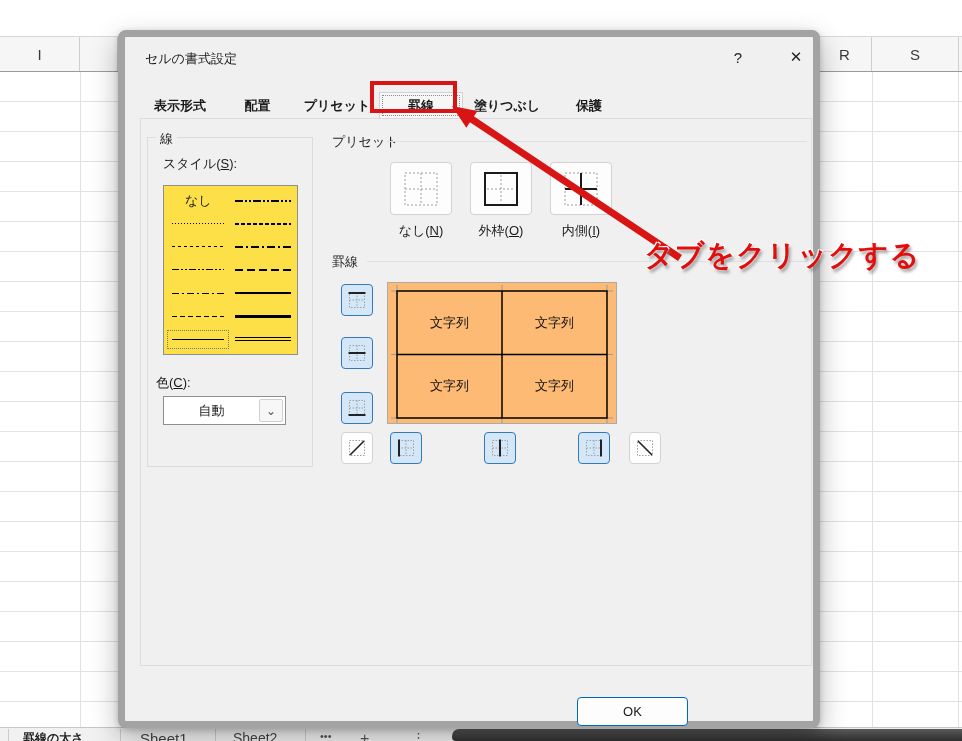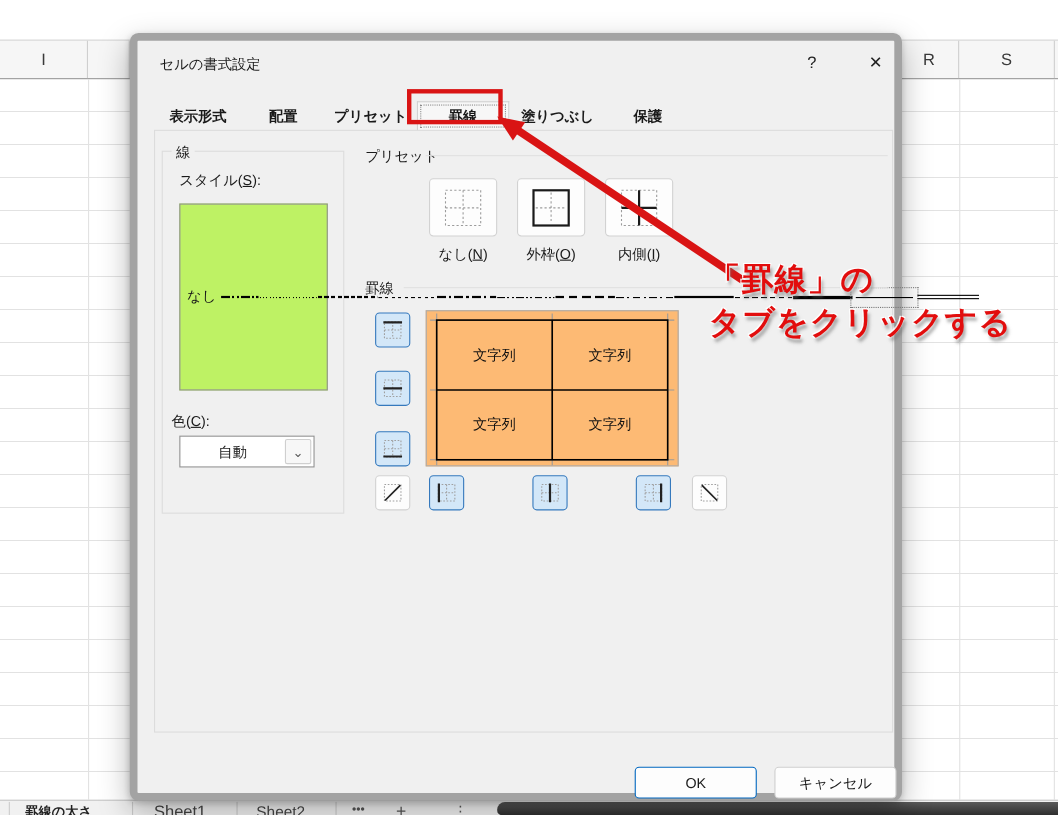--- a/index.html
+++ b/index.html
@@ -41,22 +41,22 @@
     outline:1px dotted #8a8a8a; outline-offset:-4px; }
   .tab-page { position:absolute; left:15px; top:81px; width:672px; height:548px;
     border:1px solid #dcdcdc; }
 
   .groupbox { position:absolute; border:1px solid #dcdcdc; }
   .group-label { position:absolute; top:-8px; left:8px; background:#f0f0f0; padding:0 4px; font-size:13px; color:#1a1a1a; }
   .hline { position:absolute; height:1px; background:#e0e0e0; }
   .sec-label { position:absolute; font-size:13px; color:#1a1a1a; }
 
   
-  .listbox { position:absolute; left:15px; top:47px; width:135px; height:170px; background:#bef264;
-    border:1px solid #8f8f8f; padding:3px 2px; display:flex; }
+  .listbox { position:absolute; left:15px; top:47px; width:135px; height:170px; background:#fde047;
+    border:1px solid #8f8f8f; padding:3px 2px; display:flex; flex-direction:column; }
   .ls-row { flex:1; display:flex; }
   .ls-cell { width:50%; display:flex; align-items:center; justify-content:center; }
   .ls-none { font-size:13px; color:#1a1a1a; }
   .pat { width:52px; }
   .p-dot1 {height:1px; background:repeating-linear-gradient(90deg,#000 0 1px,transparent 1px 3px);}
   .p-dashf {height:1px; background:repeating-linear-gradient(90deg,#000 0 3px,transparent 3px 6px);}
   .p-dd1 {height:1px; background:repeating-linear-gradient(90deg,#000 0 7px,transparent 7px 9px,#000 9px 11px,transparent 11px 13px,#000 13px 15px,transparent 15px 17px);}
   .p-dashdot1 {height:1px; background:repeating-linear-gradient(90deg,#000 0 7px,transparent 7px 10px,#000 10px 12px,transparent 12px 15px);}
   .p-dash1 {height:1px; background:repeating-linear-gradient(90deg,#000 0 5px,transparent 5px 8px);}
   .p-solid1 {height:1px; background:#000;}
@@ -341,26 +341,24 @@
     </div>
     <div class="edge-btn" style="left:504px;top:395px;">
       <svg width="20" height="20" viewBox="0 0 20 20">
         <rect x="2.5" y="2.5" width="15" height="15" fill="none" stroke="#a0a0a0" stroke-dasharray="1.5,1.5"></rect>
         <line x1="3" y1="3" x2="17" y2="17" stroke="#222" stroke-width="1.6"></line>
       </svg>
     </div>
 
 
     <div class="btn default" style="left:452px;top:660px;">OK</div>
-    <div class="btn" style="left:579px;top:660px;">キャンセル</div>
   </div>
 
   <div class="anno-box"></div>
   <svg class="anno-arrow" viewBox="0 0 962 741">
     <line x1="470" y1="118" x2="680" y2="258" stroke="#d91414" stroke-width="7"></line>
     <polygon points="452,106 466.3,127.7 477.5,111.1" fill="#d91414"></polygon>
   </svg>
   <div class="anno-text">
-    <div>「罫線」の</div>
     <div>タブをクリックする</div>
   </div>
 
 </div>
 
 </body></html>

